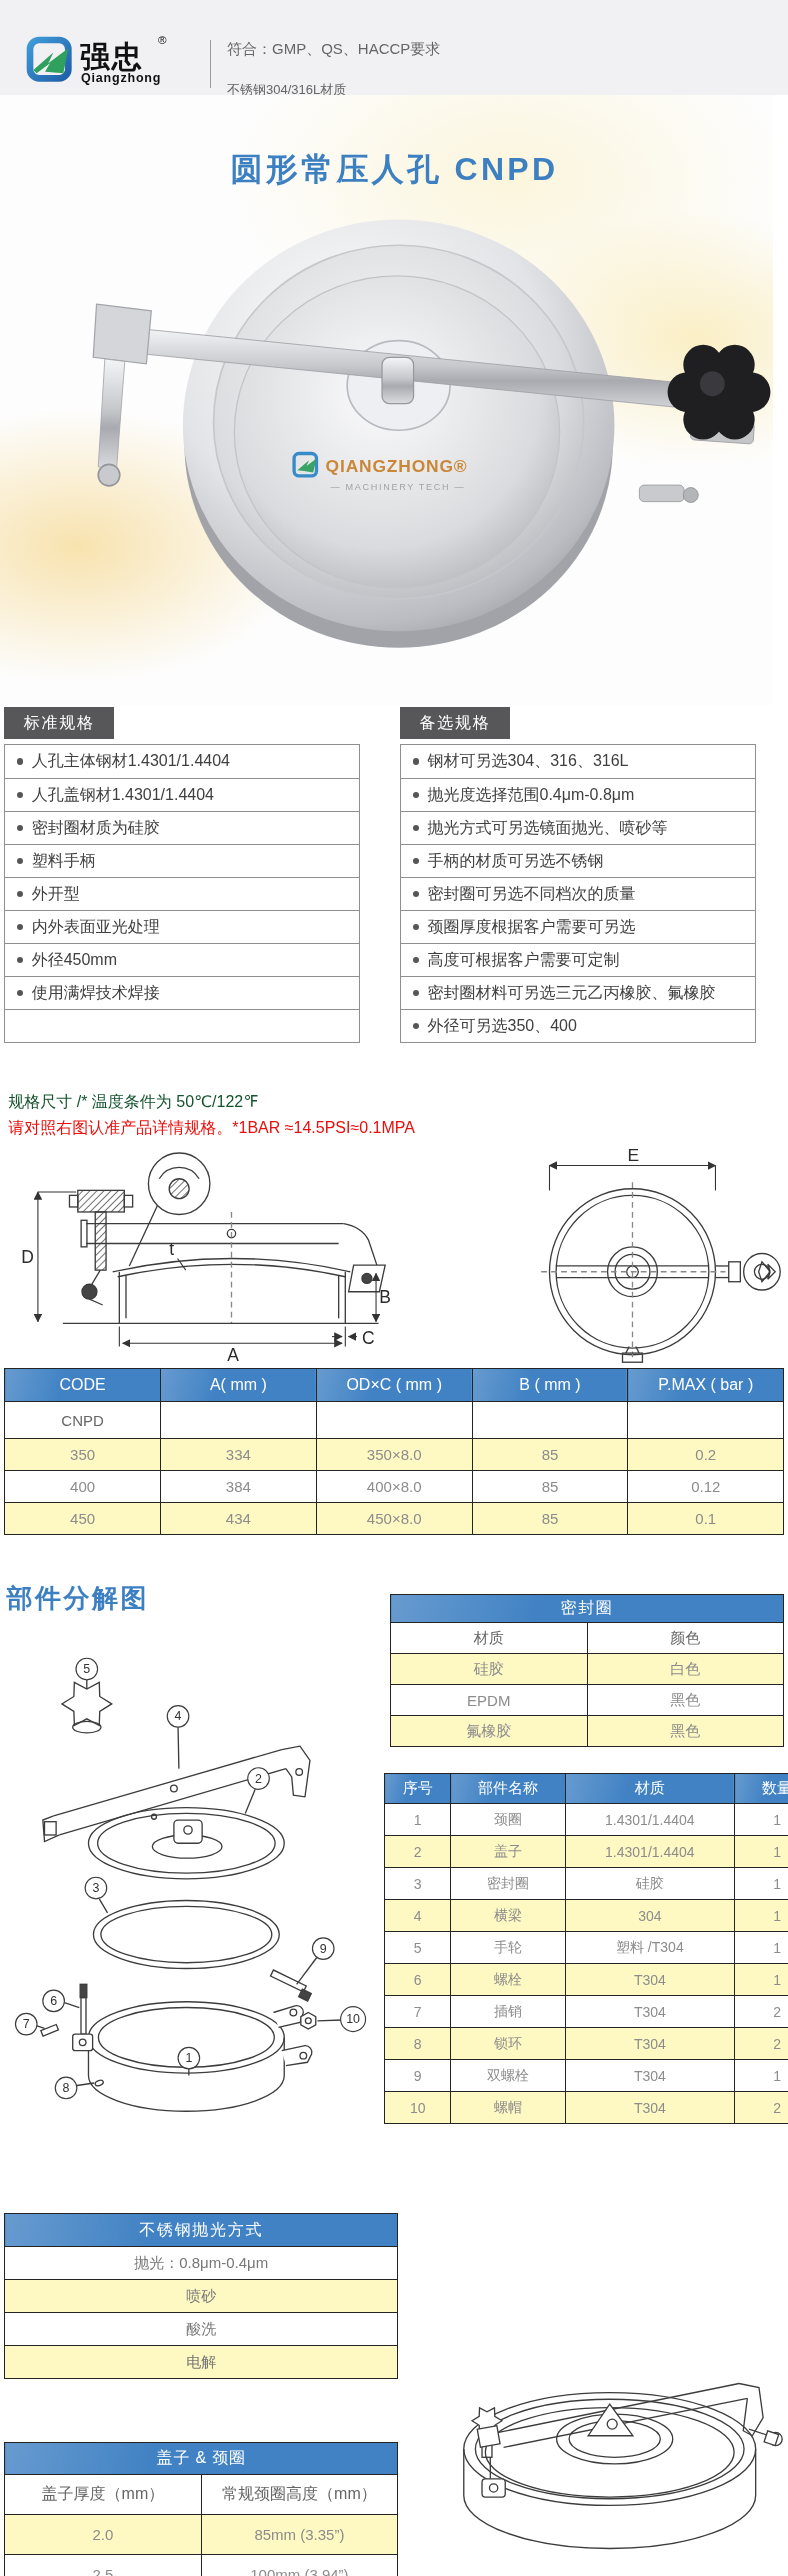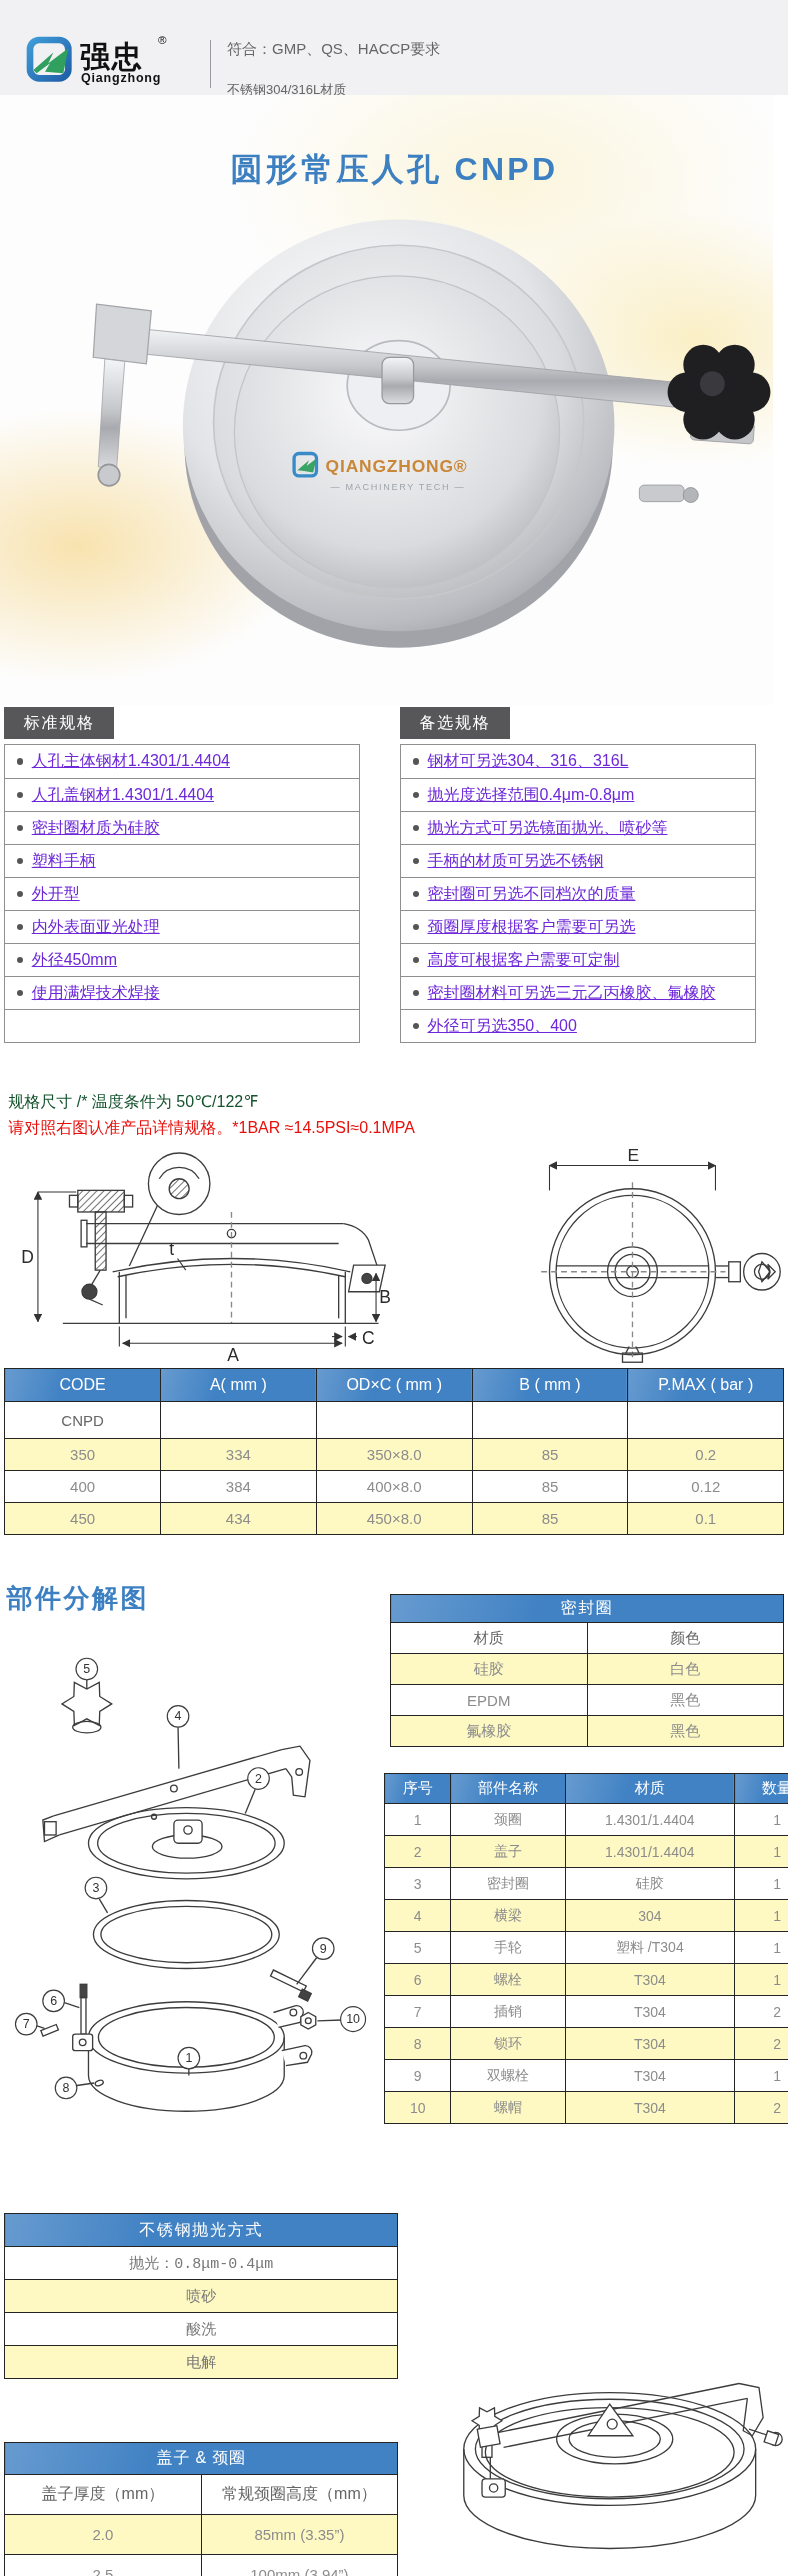--- a/index.html
+++ b/index.html
@@ -27,21 +27,21 @@
     font-size:32px; font-weight:bold; color:#3d80c2; letter-spacing:3.3px; z-index:5; }
 
   
   .spec-box { position:absolute; width:356px; }
   .spec-box.left { left:4.2px; top:707px; }
   .spec-box.right { left:400px; top:707px; }
   .spec-tab { width:110px; height:32px; background:#57575a; color:#fff; font-size:16px;
     display:flex; align-items:center; justify-content:center; letter-spacing:1.7px; }
   .spec-list { margin-top:5px; border:1.7px solid #8f8f8f; background:#fff; }
   .spec-item { height:33px; display:flex; align-items:center; padding-left:11.6px;
-    color:#6d28d9; font-size:16px; border-top:0.8px solid #8f8f8f;text-decoration:underline; }
+    color:#404040; font-size:16px; border-top:0.8px solid #8f8f8f; }
   .spec-item:first-child { border-top:none; }
   .dot { width:6.6px; height:6.6px; border-radius:50%; background:#555; margin-right:8.3px; flex:0 0 auto; }
 
   
   .note1 { position:absolute; left:8.3px; top:1092px; font-size:16px; color:#14532d; }
   .note2 { position:absolute; left:8.3px; top:1118px; font-size:16px; color:#e8100c; }
 
   
   .side-draw { position:absolute; left:12.5px; top:1147px; }
   .top-draw  { position:absolute; left:508px; top:1147px; }
@@ -70,21 +70,21 @@
   .seal-table td.sub { color:#666; }
   .seal-table td.cell-gray { color:#8c8c8c; }
   .seal-table td { width:50%; }
 
   .parts-table { position:absolute; left:384px; top:1773px; width:436px; }
   .parts-table th { height:30px; font-size:15px; }
   .parts-table td { height:32px; font-size:14px; color:#8c8c8c; }
   .parts-table .c0 { width:61px; } .parts-table .c1 { width:105px; }
   .parts-table .c2 { width:156px; } .parts-table .c3 { width:78px; }
 
-  .polish-table { position:absolute; left:4.2px; top:2213px; width:394px;font-family:Liberation Mono, monospace; }
+  .polish-table { position:absolute; left:4.2px; top:2213px; width:394px; }
   .polish-table th { height:33px; font-size:16px; letter-spacing:1.7px; }
   .polish-table td { height:33px; font-size:15px; color:#777; }
 
   .cover-table { position:absolute; left:4.2px; top:2398px; width:394px;margin-top:44px; }
   .cover-table th { height:32px; font-size:16px; letter-spacing:0.8px; }
   .cover-table td { height:40px; font-size:15px; color:#8c8c8c; }
   .cover-table td.sub { color:#666; font-size:16px; }
   .cover-table td { width:50%; }
 
   .exploded-draw { position:absolute; left:8.3px; top:1654px; }

